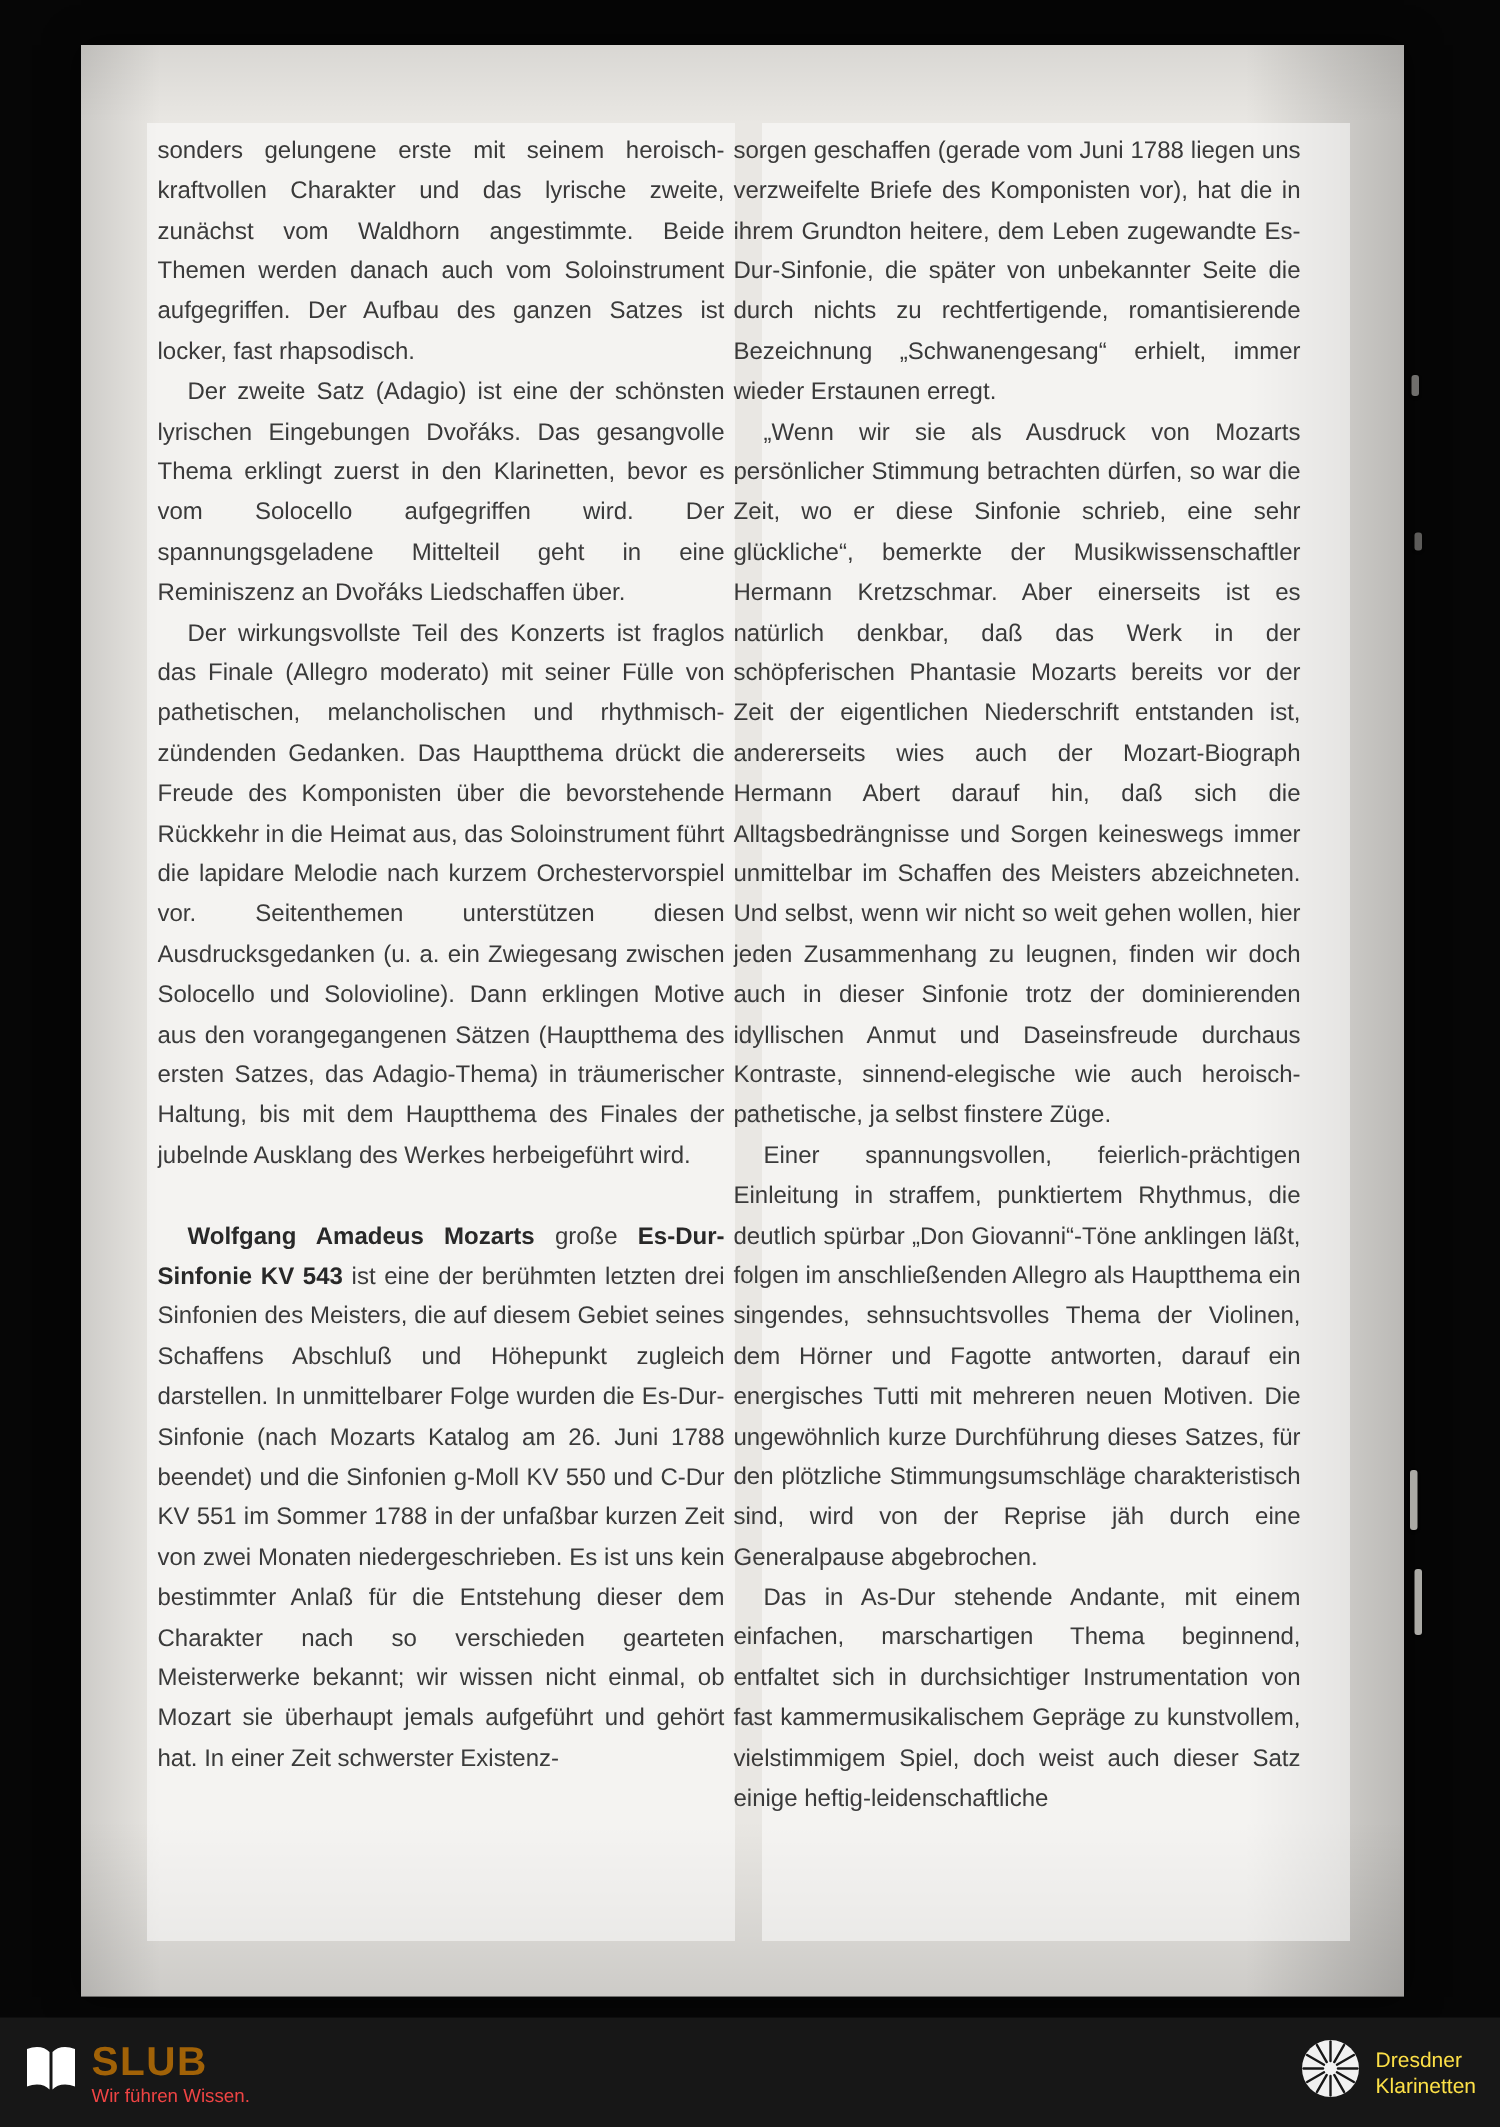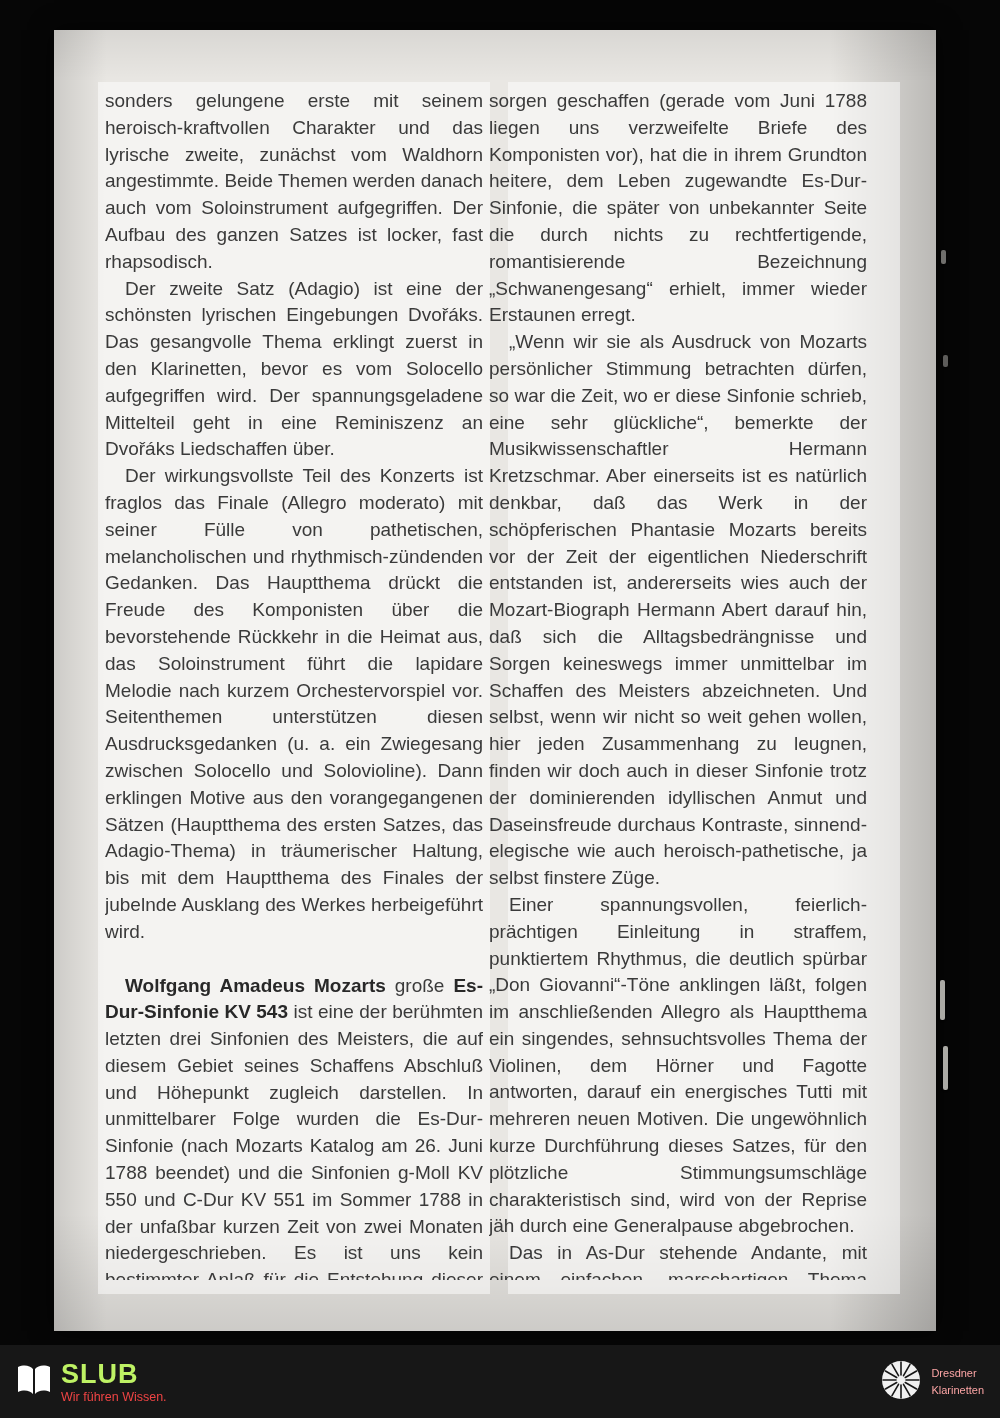--- a/index.html
+++ b/index.html
@@ -26,21 +26,21 @@
     position:absolute; top:52px; height:1212px; width:392px;
     background:rgba(255,255,255,0.5);
   }
   .scan-band.left  { left:44px; }
   .scan-band.right { left:454px; }
 
   .column {
     position:absolute; top:58px; width:378px; height:1192px;
     overflow:hidden;
     color:#3a3a3a;
-    font-size:19px;
+    font-size:16px;
     line-height:26.8px;
     text-align:justify;
     hyphens:auto;
     z-index:2;
   }
   .column-left  { left:51px; }
   .column-right { left:435px; }
 
   p.para { text-align:justify; }
   p.para.indent { text-indent:20px; }
@@ -60,26 +60,26 @@
   
   .footer {
     position:absolute; left:0; bottom:0; width:1000px; height:73px;
     background:#171717;
     display:flex; align-items:center; justify-content:space-between;
     padding:0 16px;
   }
   .slub-logo { display:flex; align-items:center; gap:9px; cursor:pointer; }
   .slub-text { display:flex; flex-direction:column; justify-content:center; }
   .slub-name {
-    color:#bef264; font-weight:bold; font-size:27px; letter-spacing:1px; line-height:28px;
+    color:#a16207; font-weight:bold; font-size:27px; letter-spacing:1px; line-height:28px;
   }
   .slub-tagline { color:#ef4444; font-size:12.5px; margin-top:2px; }
 
   .phil-logo { display:flex; align-items:center; gap:10px; cursor:pointer; }
-  .phil-text { color:#fca5a5; font-size:11px; line-height:17px; }
+  .phil-text { color:#fde047; font-size:14px; line-height:17px; }
 </style>
 </head>
 <body>
 
 <div class="scan-page">
   <div class="scan-band left"></div>
   <div class="scan-band right"></div>
 
   <div class="column column-left" lang="de">
       <p class="para"><span>sonders gelungene erste mit seinem heroisch-kraftvollen Charakter und das lyrische zweite, zunächst vom Waldhorn angestimmte. Beide Themen werden danach auch vom Soloinstrument aufgegriffen. Der Aufbau des ganzen Satzes ist locker, fast rhapsodisch.</span></p>

